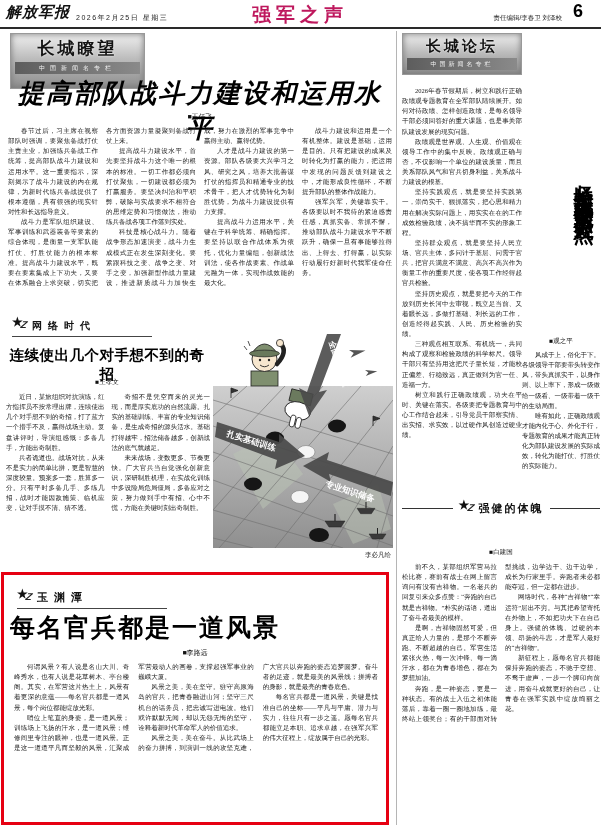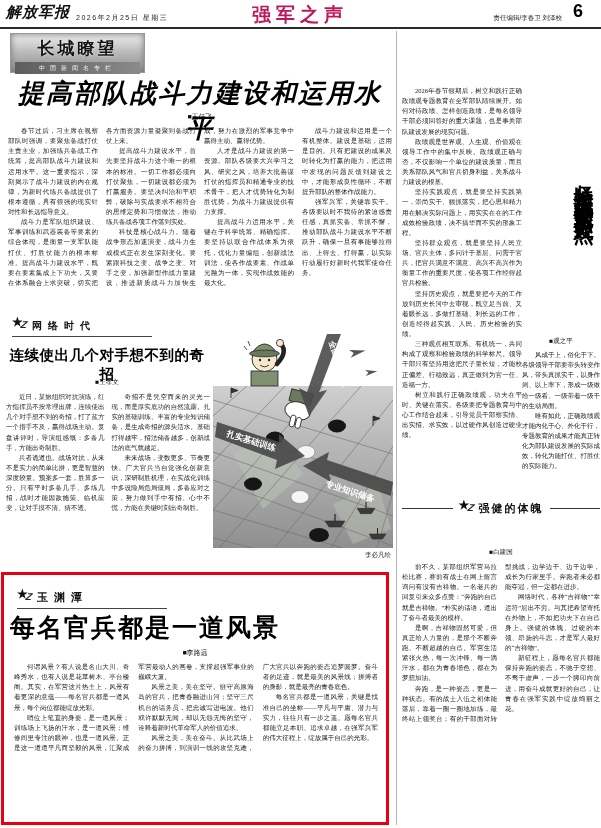--- a/index.html
+++ b/index.html
@@ -73,21 +73,21 @@
 <div class="page">
 
   <div class="abs masthead">解放军报</div>
   <div class="abs date">2026年2月25日 星期三</div>
   <div class="abs section-title">强军之声</div>
   <div class="abs editor-line">责任编辑/李春卫 刘泽校</div>
   <div class="abs page-number">6</div>
   <div class="abs header-rule"></div>
   <div class="abs v-rule"></div>
 
-  <div class="abs photo-badge" style="left:10px;top:33px;width:135px;height:40px;">
+  <div class="abs photo-badge" style="left:10px;top:33px;width:135px;height:56px;">
     <span class="bt">长城瞭望</span>
     <span class="bs">中国新闻名专栏</span>
   </div>
   <div class="abs headline-1">提高部队战斗力建设和运用水平</div>
   <div class="abs byline" style="left:8px;top:112px;width:384px;">■王任飞</div>
   <div class="abs bodytext cols4" style="left:8px;top:126px;width:384px;height:184px;">
     <p>春节过后，习主席在视察部队时强调，要聚焦备战打仗主责主业，加强练兵备战工作统筹，提高部队战斗力建设和运用水平。这一重要指示，深刻揭示了战斗力建设的内在规律，为新时代练兵备战提供了根本遵循，具有很强的现实针对性和长远指导意义。</p>
     <p>战斗力是军队组织建设、军事训练和武器装备等要素的综合体现，是衡量一支军队能打仗、打胜仗能力的根本标准。提高战斗力建设水平，既要在要素集成上下功夫，又要在体系融合上求突破，切实把各方面资源力量凝聚到备战打仗上来。</p>
     <p>提高战斗力建设水平，首先要坚持战斗力这个唯一的根本的标准。一切工作都必须向打仗聚焦，一切建设都必须为打赢服务。要坚决纠治和平积弊，破除与实战要求不相符合的思维定势和习惯做法，推动练兵备战各项工作落到实处。</p>
     <p>科技是核心战斗力。随着战争形态加速演变，战斗力生成模式正在发生深刻变化。要紧跟科技之变、战争之变、对手之变，加强新型作战力量建设，推进新质战斗力加快生成，努力在激烈的军事竞争中赢得主动、赢得优势。</p>
@@ -217,20 +217,24 @@
     <div class="byline">■李路远</div>
     <div class="bodytext cols3">
       <p>何谓风景？有人说是名山大川、奇峰秀水，也有人说是花草树木、亭台楼阁。其实，在军营这片热土上，风景有着更深的意蕴——每名官兵都是一道风景，每个岗位都能绽放光彩。</p>
       <p>哨位上笔直的身姿，是一道风景；训练场上飞扬的汗水，是一道风景；维修间里专注的眼神，也是一道风景。正是这一道道平凡而坚毅的风景，汇聚成军营最动人的画卷，支撑起强军事业的巍峨大厦。</p>
       <p>风景之美，美在坚守。驻守高原海岛的官兵，把青春融进山河；坚守三尺机台的话务员，把忠诚写进电波。他们或许默默无闻，却以无怨无悔的坚守，诠释着新时代革命军人的价值追求。</p>
       <p>风景之美，美在奋斗。从比武场上的奋力拼搏，到演训一线的攻坚克难，广大官兵以奔跑的姿态追梦圆梦。奋斗者的足迹，就是最美的风景线；拼搏者的身影，就是最亮的青春底色。</p>
       <p>每名官兵都是一道风景，关键是找准自己的坐标——平凡与平庸、潜力与实力，往往只有一步之遥。愿每名官兵都能立足本职、追求卓越，在强军兴军的伟大征程上，绽放属于自己的光彩。</p>
     </div>
   </div>
 
+  <div class="abs photo-badge forum-badge">
+    <span class="bt" style="font-size:15px;">长城论坛</span>
+    <span class="bs" style="letter-spacing:3px;">中国新闻名专栏</span>
+  </div>
   <div class="abs bodytext forum-body-left">
     <p>2026年春节假期后，树立和践行正确政绩观专题教育在全军部队陆续展开。如何对待政绩、怎样创造政绩，是每名领导干部必须回答好的重大课题，也是事关部队建设发展的现实问题。</p>
     <p>政绩观是世界观、人生观、价值观在领导工作中的集中反映。政绩观正确与否，不仅影响一个单位的建设质量，而且关系部队风气和官兵切身利益，关系战斗力建设的根基。</p>
     <p>坚持实践观点，就是要坚持实践第一，崇尚实干、狠抓落实，把心思和精力用在解决实际问题上，用实实在在的工作成效检验政绩，决不搞华而不实的形象工程。</p>
     <p>坚持群众观点，就是要坚持人民立场、官兵主体，多问计于基层、问需于官兵，把官兵满意不满意、高兴不高兴作为衡量工作的重要尺度，使各项工作经得起官兵检验。</p>
     <p>坚持历史观点，就是要把今天的工作放到历史长河中去审视，既立足当前、又着眼长远，多做打基础、利长远的工作，创造经得起实践、人民、历史检验的实绩。</p>
     <p>三种观点相互联系、有机统一，共同构成了观察和检验政绩的科学标尺。领导干部只有坚持用这把尺子量长短，才能校正偏差、行稳致远，真正做到为官一任、造福一方。</p>
     <p>树立和践行正确政绩观，功夫在平时、关键在落实。各级要把专题教育与中心工作结合起来，引导党员干部察实情、出实招、求实效，以过硬作风创造过硬业绩。</p>
   </div>
   <div class="abs vert-headline">坚持实践观点群众观点历史观点</div>

